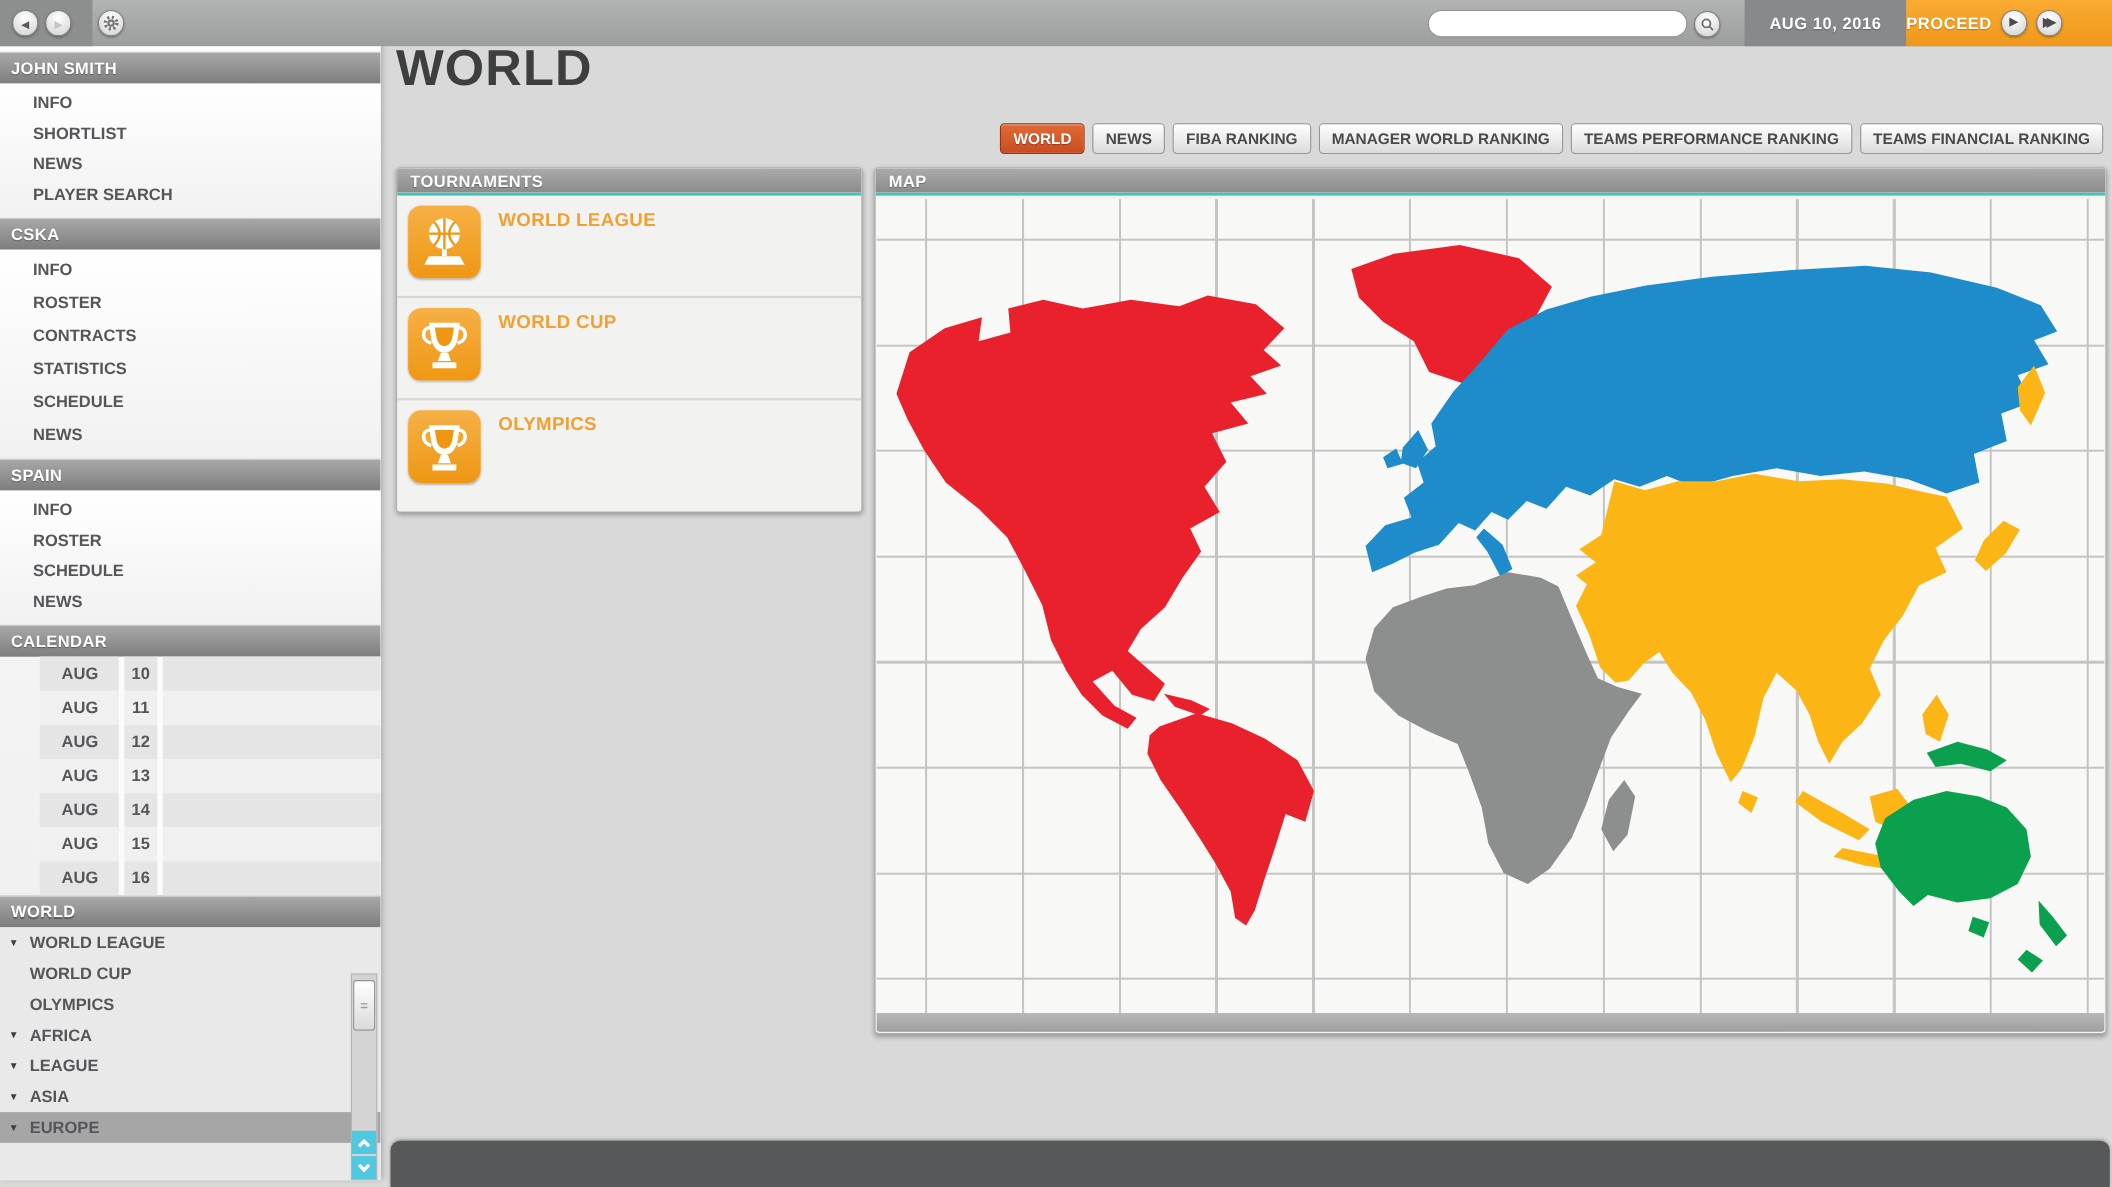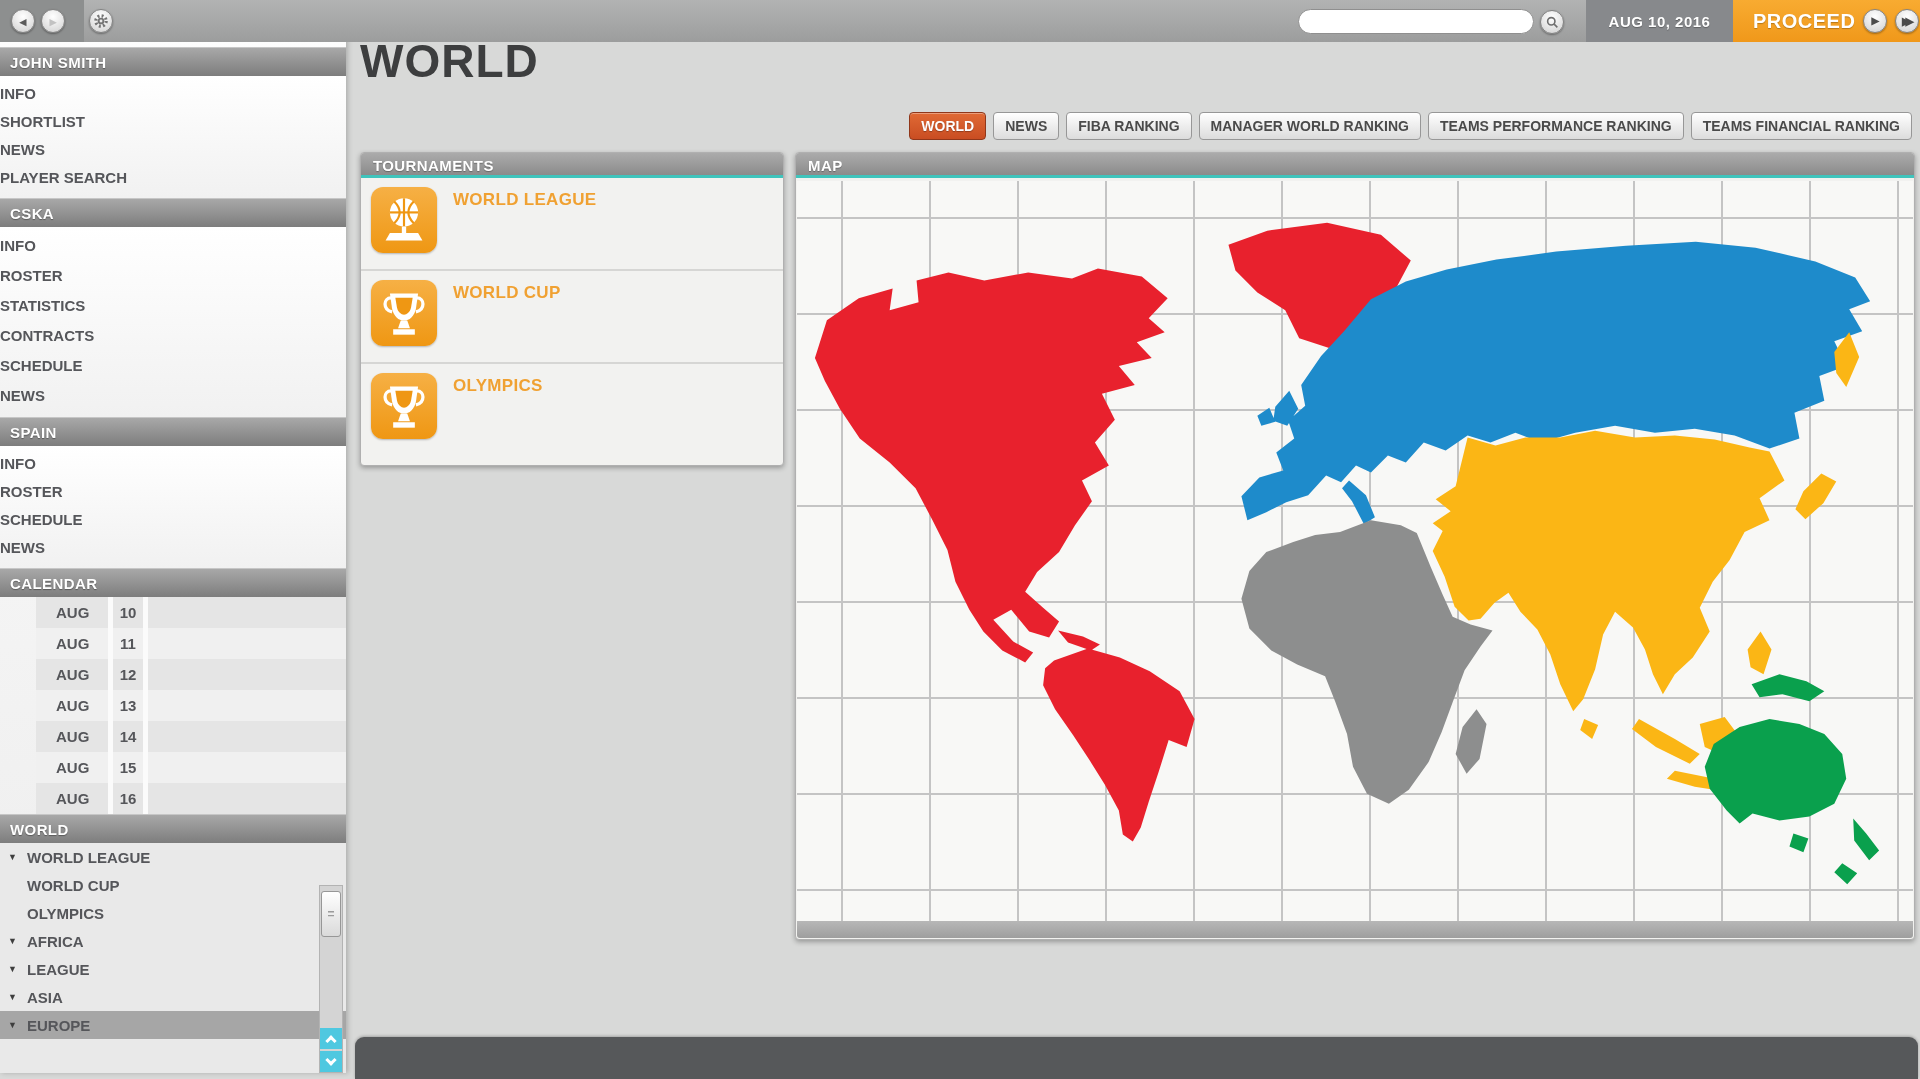--- a/index.html
+++ b/index.html
@@ -19,33 +19,33 @@
     display:flex; align-items:center; justify-content:center; color:#5b5b5b; font-size:13px; line-height:1; }
   .cbtn.disabled { color:#c2c2c2; }
   .search-wrap { position:absolute; left:1298px; top:9px; }
   .search-input { width:236px; height:25px; border-radius:13px; border:1px solid #8f8f8f;
     background:#ffffff; padding:0 10px; font:bold 13px "Liberation Sans",sans-serif; color:#444; outline:none; }
   .date-box { position:absolute; left:1586px; top:0; width:147px; height:42px; background:#87898c;
     color:#fff; font-size:15px; display:flex; align-items:center; justify-content:center; letter-spacing:.5px;
     text-shadow:0 1px 1px rgba(0,0,0,.3); }
   .proceed { position:absolute; left:1733px; top:0; width:187px; height:42px; background:linear-gradient(#f8ab31,#f0981a);
     color:#fff; display:flex; align-items:center; cursor:pointer; }
-  .proceed-label { font-size:20px; letter-spacing:.5px; margin-left:20px; text-shadow:0 1px 1px rgba(0,0,0,.25); }
+  .proceed-label { font-size:15px; letter-spacing:.5px; text-shadow:0 1px 1px rgba(0,0,0,.25); }
   .proceed .cbtn { position:static; margin-left:8px; color:#4c4c4c; }
   .proceed .cbtn:first-of-type { margin-left:14px; }
   .dbl { letter-spacing:-5px; font-size:11px; padding-right:4px; }
   
   .sidebar { position:absolute; left:0; top:36px; width:346px; height:1037px; overflow:hidden;
     background:linear-gradient(#fdfdfd,#ececec); box-shadow:2px 0 5px rgba(0,0,0,.2); z-index:10; }
   .side-spacer { height:11px; }
   .side-header { height:29px; line-height:29px; background:linear-gradient(#a8a8a8,#7d7d7d);
     border-top:1px solid #c6c6c6; color:#fff; font-size:15px; padding-left:10px; letter-spacing:.4px;
     text-shadow:0 1px 1px rgba(0,0,0,.35); }
   .side-list { padding:4px 0 6px 0; background:linear-gradient(#ffffff,#f1f1f1); }
-  .side-item { height:28px; line-height:28px; font-size:15px; color:#55565a; cursor:pointer; }
+  .side-item { height:28px; line-height:28px; padding-left:30px; font-size:15px; color:#55565a; cursor:pointer; }
   .side-item.tall { height:30px; line-height:30px; }
   
   .cal-row { display:flex; height:31px; background:#fbfbfb;margin-left:36px; }
   .cal-row .cell { height:31px; line-height:31px; background:#e5e5e5; color:#55565a; font-size:15px; }
   .cal-row.alt .cell { background:#f0f0f0; }
   .cal-month { width:72px; padding-left:20px; }
   .cal-day { width:30px; margin-left:5px; text-align:center; }
   .cal-event { flex:1; margin-left:5px; }
   
   .tree { background:#e9e9e9; height:260px; }
@@ -148,22 +148,22 @@
       <div class="side-list">
         <div class="side-item">INFO</div>
         <div class="side-item">SHORTLIST</div>
         <div class="side-item">NEWS</div>
         <div class="side-item">PLAYER SEARCH</div>
       </div>
       <div class="side-header">CSKA</div>
       <div class="side-list">
         <div class="side-item tall">INFO</div>
         <div class="side-item tall">ROSTER</div>
+        <div class="side-item tall">CONTRACTS</div>
         <div class="side-item tall">STATISTICS</div>
-        <div class="side-item tall">CONTRACTS</div>
         <div class="side-item tall">SCHEDULE</div>
         <div class="side-item tall">NEWS</div>
       </div>
       <div class="side-header">SPAIN</div>
       <div class="side-list">
         <div class="side-item">INFO</div>
         <div class="side-item">ROSTER</div>
         <div class="side-item">SCHEDULE</div>
         <div class="side-item">NEWS</div>
       </div>

